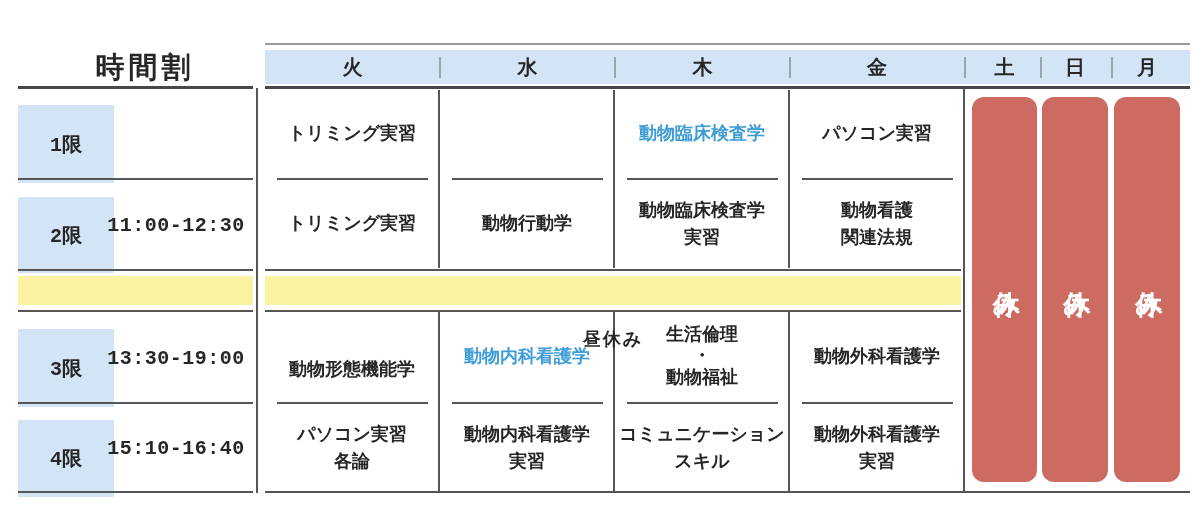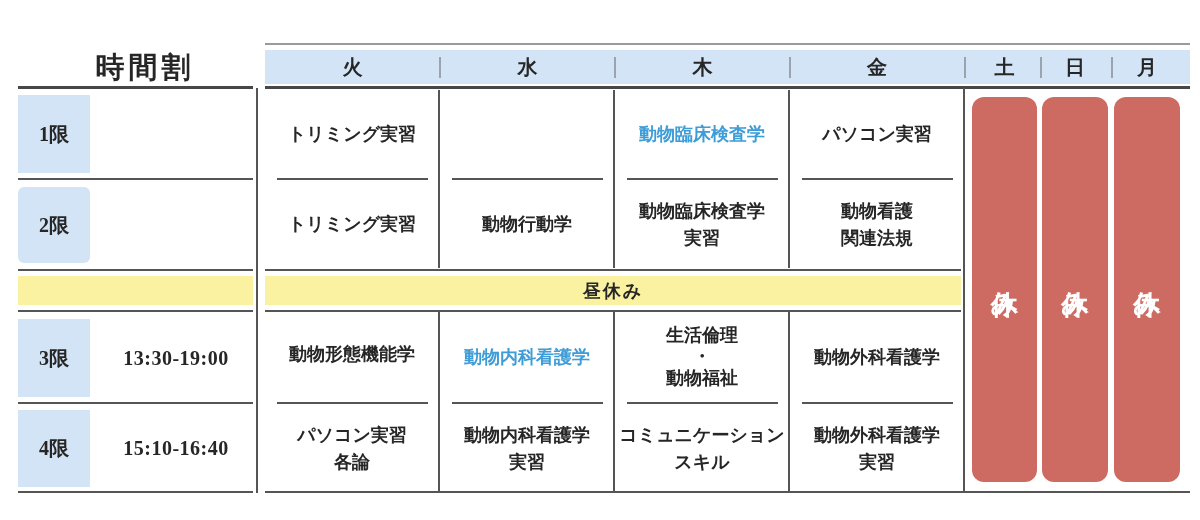--- a/index.html
+++ b/index.html
@@ -1,56 +1,57 @@
 <!DOCTYPE html>
 <html><head>
 <meta charset="utf-8">
 <style>
   html,body{margin:0;padding:0;background:#ffffff;}
   .canvas{
     position:relative;width:1200px;height:520px;background:#fff;overflow:hidden;
-    font-family:Liberation Serif, serif;color:#262626;
+    font-family:Liberation Mono, monospace;color:#262626;
     --blue:#d2e4f5; --yellow:#faf2a1; --red:#cd6b62; --hl:#3e9cd7;
   }
   .hline,.vline{position:absolute;background:#555;}
   .hline.light,.vline.light{background:#9a9a9a;}
   .hline.heavy{background:#474747;}
   .title{position:absolute;left:40px;top:48px;width:210px;text-align:center;
     font-size:29px;font-weight:700;letter-spacing:4px;}
-  .period-badge{position:absolute;left:18px;width:72px;background:var(--blue);
-    display:flex;align-items:center;justify-content:center;font-size:20px;font-weight:600;}
+  .period-badge{position:absolute;left:18px;width:96px;background:var(--blue);
+    display:flex;align-items:center;justify-content:center;font-size:20px;font-weight:600;margin-top:10px;}
   .period-time{position:absolute;left:97px;width:158px;display:flex;align-items:center;
     justify-content:center;font-size:20px;font-weight:600;letter-spacing:.5px;}
   .day-band{position:absolute;left:265px;top:50px;width:925px;height:34px;background:var(--blue);}
   .day-label{position:absolute;top:50px;height:34px;display:flex;align-items:center;
     justify-content:center;font-size:20px;font-weight:700;}
   .tick{position:absolute;top:57px;height:21px;width:2px;background:#9aa4ac;}
   .cell{position:absolute;display:flex;align-items:center;justify-content:center;
     text-align:center;font-size:18px;font-weight:700;line-height:1.45;white-space:pre-line;}
   .cell.hl{color:var(--hl);}
   .lunch-band{position:absolute;top:276px;height:29px;background:var(--yellow);}
   .lunch-label{display:flex;width:100%;height:100%;align-items:center;justify-content:center;
-    font-size:18px;font-weight:700;letter-spacing:2px;}
+    font-size:18px;font-weight:700;letter-spacing:2px;margin-top:48px;}
   .holiday-bar{position:absolute;top:97px;height:385px;background:var(--red);border-radius:12px;
     display:flex;align-items:center;justify-content:center;}
   .holiday-text{writing-mode:vertical-rl;text-orientation:upright;color:#fff;
     font-size:27px;font-weight:700;letter-spacing:3px;}
 </style>
 </head>
 <body>
 
 <div class="canvas" style="--blue: #d2e4f5; --yellow: #faf2a1; --red: #cd6b62; --hl: #3e9cd7;">
 
   <div class="title">時間割</div>
   <div class="hline heavy" style="left:18px;top:86px;width:235px;height:3px;"></div>
 
   <div class="period-badge" style="top:95px;height:78px;">1限</div>
   <div class="hline" style="left:18px;top:178px;width:235px;height:2px;"></div>
 
-  <div class="period-badge" style="top:187px;height:76px;border-radius:6px;">2限</div>
+  <div class="period-badge" style="top:187px;height:76px;">2限</div>
+  <div class="period-time" style="top:187px;height:76px;">11:00-12:30</div>
   <div class="hline" style="left:18px;top:269px;width:235px;height:2px;"></div>
 
   <div class="lunch-band" style="left:18px;width:235px;"></div>
   <div class="hline" style="left:18px;top:310px;width:235px;height:2px;"></div>
 
   <div class="period-badge" style="top:319px;height:78px;">3限</div>
   <div class="period-time" style="top:319px;height:78px;">13:30-19:00</div>
   <div class="hline" style="left:18px;top:402px;width:235px;height:2px;"></div>
 
   <div class="period-badge" style="top:410px;height:77px;">4限</div>
@@ -98,21 +99,21 @@
 実習</div>
   <div class="cell" style="left:792px;top:182px;width:170px;height:85px;">動物看護
 関連法規</div>
 
   <div class="hline" style="left:265px;top:269px;width:696px;height:2px;"></div>
   <div class="lunch-band" style="left:265px;width:696px;">
     <div class="lunch-label">昼休み</div>
   </div>
   <div class="hline" style="left:265px;top:310px;width:696px;height:2px;"></div>
 
-  <div class="cell" style="left:267px;top:298px;width:170px;height:113px;">動物形態機能学</div>
+  <div class="cell" style="left:267px;top:314px;width:170px;height:113px;">動物形態機能学</div>
   <div class="cell hl" style="left:442px;top:313px;width:170px;height:88px;">動物内科看護学</div>
   <div class="cell" style="left:617px;top:313px;width:170px;height:88px;line-height:1.2;">生活倫理
 ・
 動物福祉</div>
   <div class="cell" style="left:792px;top:313px;width:170px;height:88px;">動物外科看護学</div>
   <div class="hline" style="left:277px;top:402px;width:151px;height:2px;"></div>
   <div class="hline" style="left:452px;top:402px;width:151px;height:2px;"></div>
   <div class="hline" style="left:627px;top:402px;width:151px;height:2px;"></div>
   <div class="hline" style="left:802px;top:402px;width:151px;height:2px;"></div>
 

